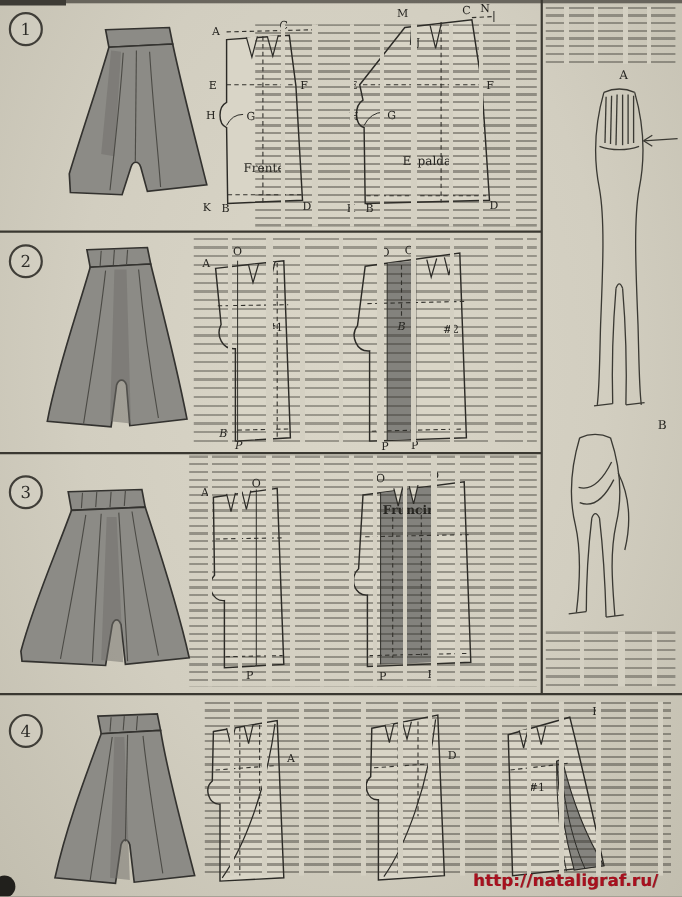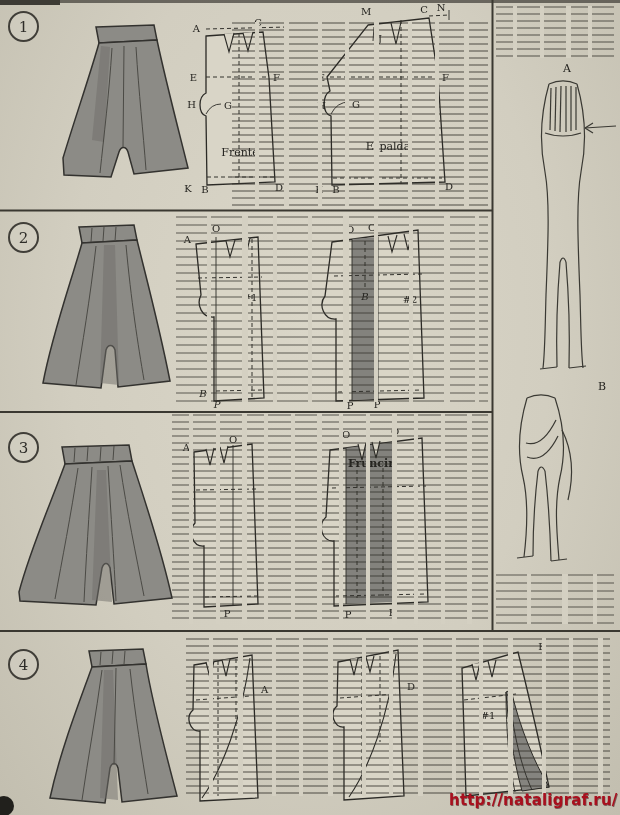--- a/index.html
+++ b/index.html
@@ -18,21 +18,21 @@
       repeating-linear-gradient(180deg, rgba(52,50,44,.38) 0 2px, transparent 2px 8px); }
   .tx-c { background:
       repeating-linear-gradient(90deg, transparent 0 17px, var(--paper) 17px 21px, transparent 21px 44px, var(--paper) 44px 48px, transparent 48px 70px, var(--paper) 70px 75px),
       repeating-linear-gradient(180deg, rgba(52,50,44,.40) 0 2px, transparent 2px 7px); }
   .badge {
     position:absolute; width:27px; height:27px; border-radius:50%;
     border:2px solid #403e38; color:#2d2c28; display:flex; align-items:center; justify-content:center;
     font:15px "DejaVu Serif", serif; background:rgba(218,214,202,.35);
   }
   #watermark {
-    position:absolute; left:449px; top:791px; width:170px;
+    position:absolute; left:430px; top:791px; width:170px;
     font:bold 15px "DejaVu Sans", sans-serif; color:#a8101e; letter-spacing:.2px;
     text-shadow:.6px .6px 0 rgba(70,8,14,.55); white-space:nowrap;
   }
   svg text { fill:#24231f; font-family:"DejaVu Serif", serif; }
   .sm  { font-size:10px; }
   .it  { font-style:italic; }
   .ttl { font-size:11px; }
   .outline { fill:#d9d5c7; stroke:#2b2a26; stroke-width:1.3; }
   .ln   { stroke:#2b2a26; stroke-width:1.1; fill:none; }
   .thin { stroke:#2b2a26; stroke-width:.9; fill:none; }

